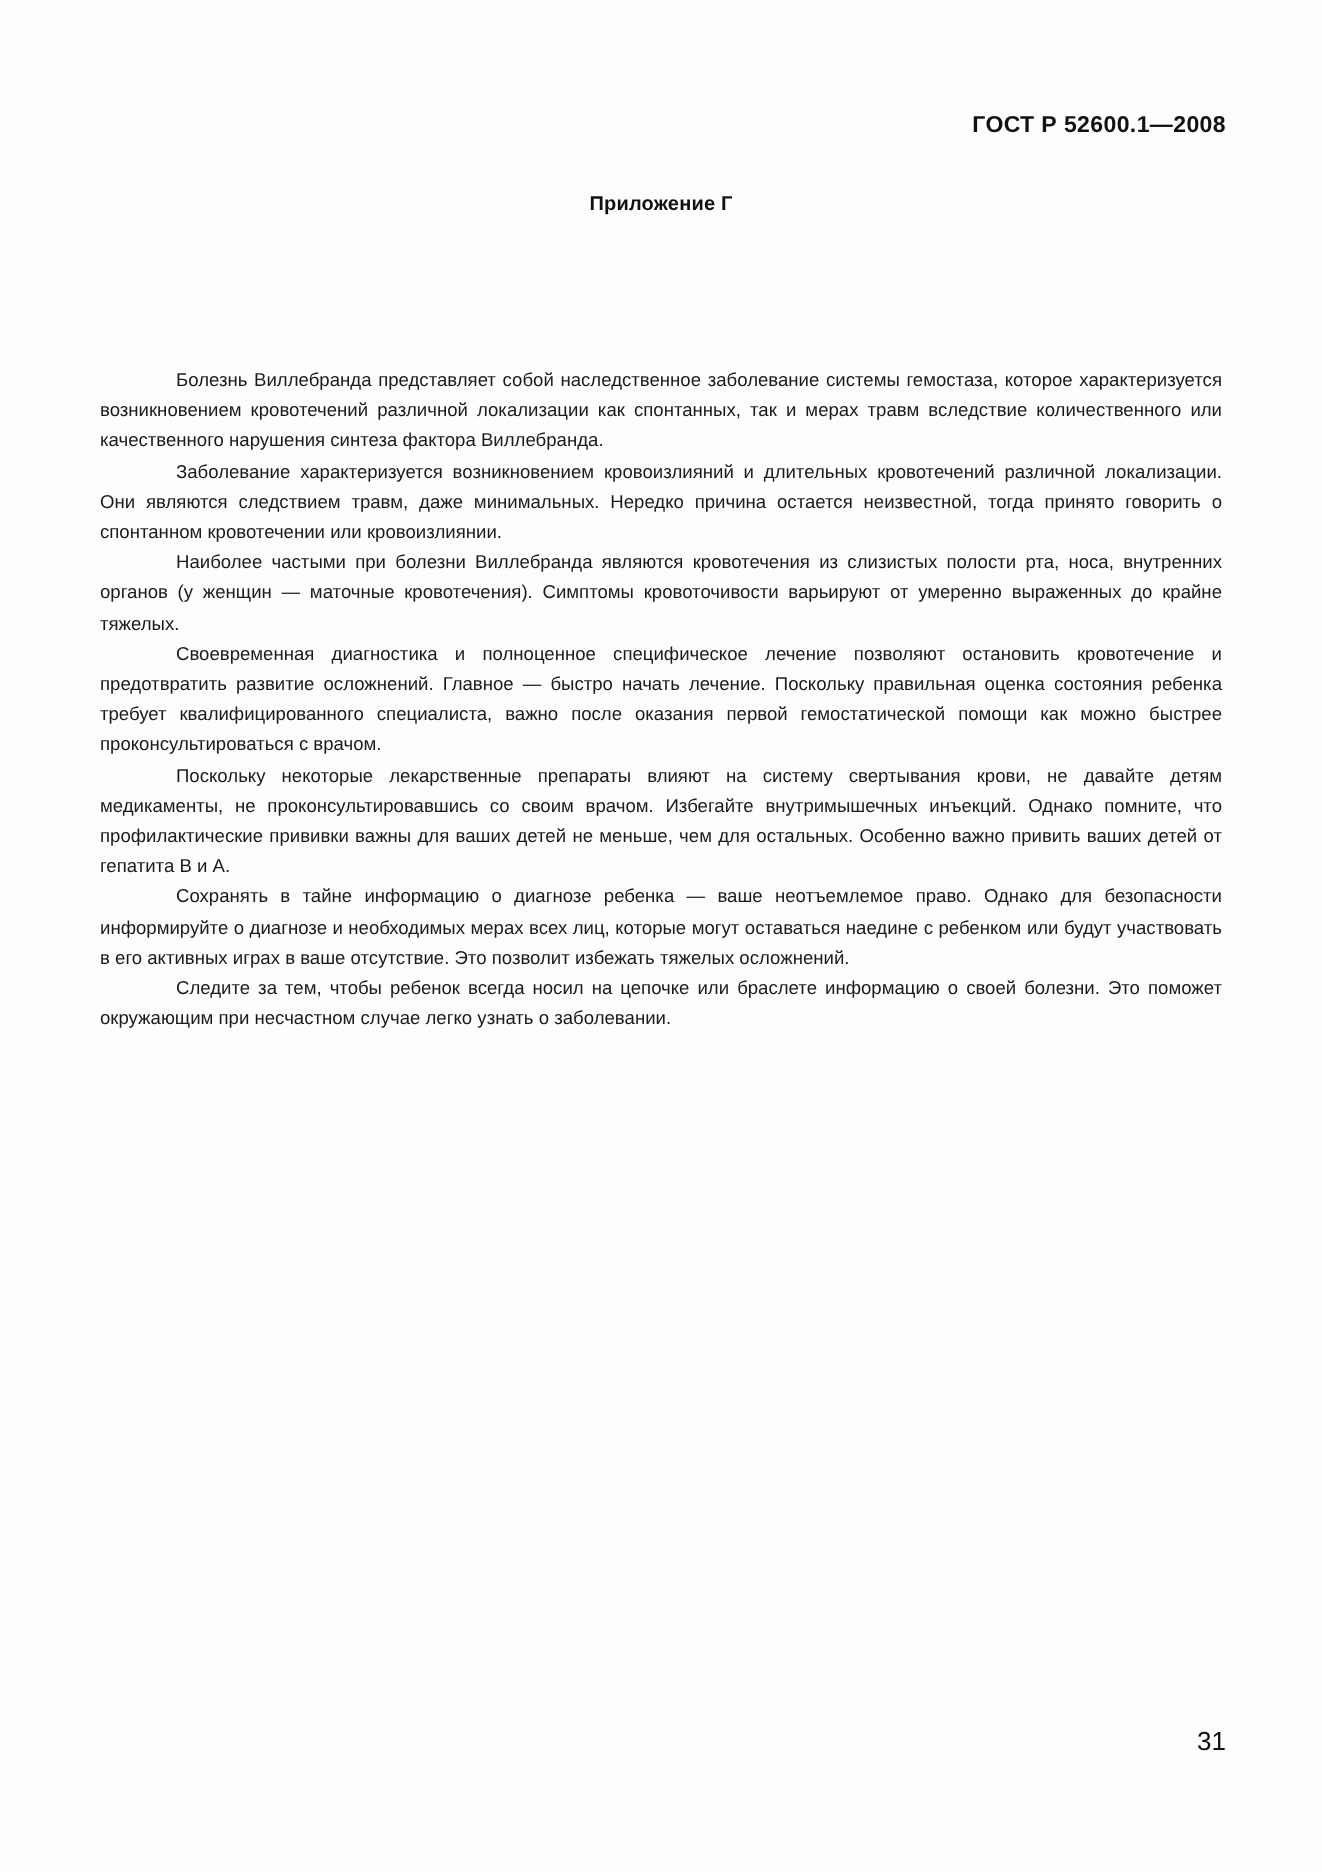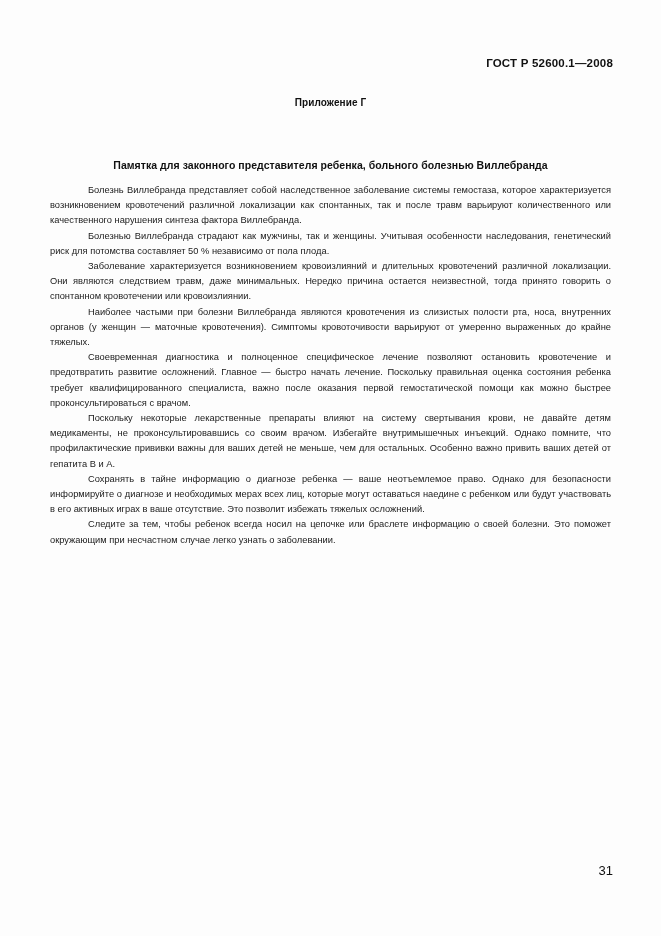--- a/index.html
+++ b/index.html
@@ -91,25 +91,23 @@
 <body>
 
 <div class="page">
 
   <div class="gost-header">ГОСТ Р 52600.1—2008</div>
 
   <div class="appendix-block">
     <div class="appendix-title">Приложение Г</div>
   </div>
 
-  <div class="doc-title">Памятка для законного представителя ребенка, больного болезнью Виллебранда</div>
 
   <div class="body-text">
-    <p>Болезнь Виллебранда представляет собой наследственное заболевание системы гемостаза, которое характеризуется возникновением кровотечений различной локализации как спонтанных, так и после травм варьируют количественного или качественного нарушения синтеза фактора Виллебранда.</p>
-    <p>Болезнью Виллебранда страдают как мужчины, так и женщины. Учитывая особенности наследования, генетический риск для потомства составляет 50 % независимо от пола плода.</p>
+    <p>Болезнь Виллебранда представляет собой наследственное заболевание системы гемостаза, которое характеризуется возникновением кровотечений различной локализации как спонтанных, так и мерах травм вследствие количественного или качественного нарушения синтеза фактора Виллебранда.</p>
     <p>Заболевание характеризуется возникновением кровоизлияний и длительных кровотечений различной локализации. Они являются следствием травм, даже минимальных. Нередко причина остается неизвестной, тогда принято говорить о спонтанном кровотечении или кровоизлиянии.</p>
     <p>Наиболее частыми при болезни Виллебранда являются кровотечения из слизистых полости рта, носа, внутренних органов (у женщин — маточные кровотечения). Симптомы кровоточивости варьируют от умеренно выраженных до крайне тяжелых.</p>
     <p>Своевременная диагностика и полноценное специфическое лечение позволяют остановить кровотечение и предотвратить развитие осложнений. Главное — быстро начать лечение. Поскольку правильная оценка состояния ребенка требует квалифицированного специалиста, важно после оказания первой гемостатической помощи как можно быстрее проконсультироваться с врачом.</p>
     <p>Поскольку некоторые лекарственные препараты влияют на систему свертывания крови, не давайте детям медикаменты, не проконсультировавшись со своим врачом. Избегайте внутримышечных инъекций. Однако помните, что профилактические прививки важны для ваших детей не меньше, чем для остальных. Особенно важно привить ваших детей от гепатита В и А.</p>
     <p>Сохранять в тайне информацию о диагнозе ребенка — ваше неотъемлемое право. Однако для безопасности информируйте о диагнозе и необходимых мерах всех лиц, которые могут оставаться наедине с ребенком или будут участвовать в его активных играх в ваше отсутствие. Это позволит избежать тяжелых осложнений.</p>
     <p>Следите за тем, чтобы ребенок всегда носил на цепочке или браслете информацию о своей болезни. Это поможет окружающим при несчастном случае легко узнать о заболевании.</p>
   </div>
 
   <div class="page-number">31</div>
 

